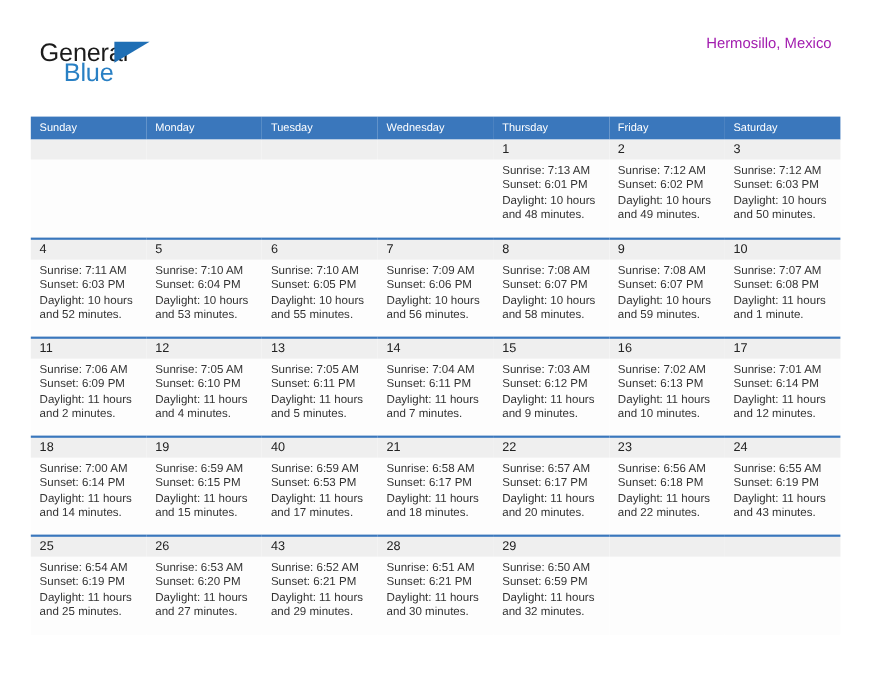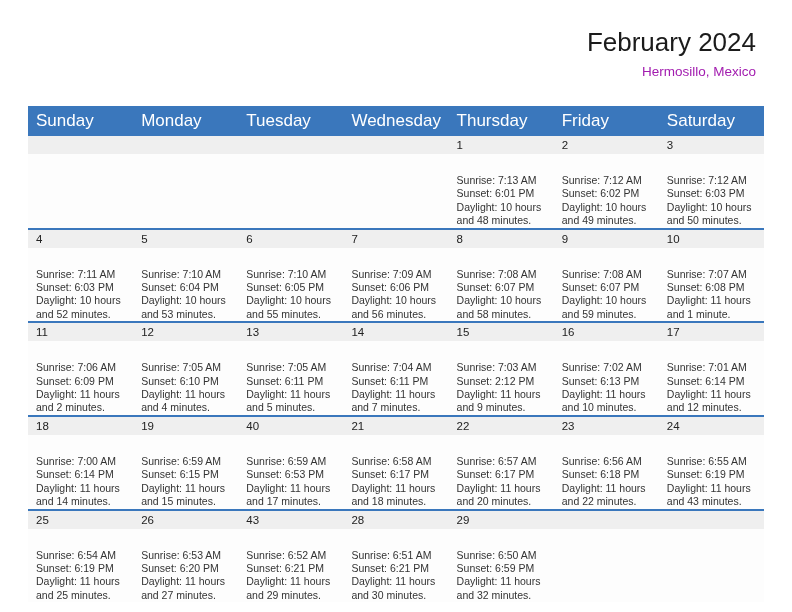--- a/index.html
+++ b/index.html
@@ -85,21 +85,21 @@
     position: absolute;
     left: 28px;
     top: 106px;
     width: 736px;
     border-collapse: collapse;
     table-layout: fixed;
   }
   .cal th {
     background: #3a77bc;
     color: #ffffff;
-    font-size: 17px;
+    font-size: 10px;
     font-weight: normal;
     text-align: left;
     padding: 5px 0 5px 8px;
     height: 18px;
     box-sizing: border-box;
   }
   .cal td {
     vertical-align: top;
     padding: 0;
     height: 90px;
@@ -118,37 +118,41 @@
     line-height: 18px;
     font-size: 11.5px;
     color: #222;
     padding-left: 8px;
     box-sizing: border-box;
   }
   td.empty .daynum {
     color: transparent;
   }
   .info {
-    padding: 20px 6px 0 8px;
+    padding: 4px 6px 0 8px;
     font-size: 10.5px;
     line-height: 13.4px;
     color: #333;
   }
   .info div { white-space: nowrap; }
 </style>
 </head>
 <body>
 
 <div class="page">
 
   <div class="top">
 
+    <div class="logo">
+      <span class="logo-general">General</span>
+      <span class="logo-triangle"></span>
+      <span class="logo-blue">Blue</span>
+    </div>
 
     <div class="titlebox">
-      <h1 class="cal-title">February 2024</h1>
       <p class="cal-sub">Hermosillo, Mexico</p>
     </div>
 
   </div>
 
   <table class="cal">
     <thead>
       <tr id="weekday-row">
           <th>Sunday</th>
           <th>Monday</th>
@@ -300,21 +304,21 @@
               <div>Sunrise: 7:04 AM</div>
               <div>Sunset: 6:11 PM</div>
               <div>Daylight: 11 hours</div>
               <div>and 7 minutes.</div>
             </div>
           </td>
           <td>
             <span class="daynum">15</span>
             <div class="info">
               <div>Sunrise: 7:03 AM</div>
-              <div>Sunset: 2:12 PM</div>
+              <div>Sunset: 6:12 PM</div>
               <div>Daylight: 11 hours</div>
               <div>and 9 minutes.</div>
             </div>
           </td>
           <td>
             <span class="daynum">16</span>
             <div class="info">
               <div>Sunrise: 7:02 AM</div>
               <div>Sunset: 6:13 PM</div>
               <div>Daylight: 11 hours</div>

